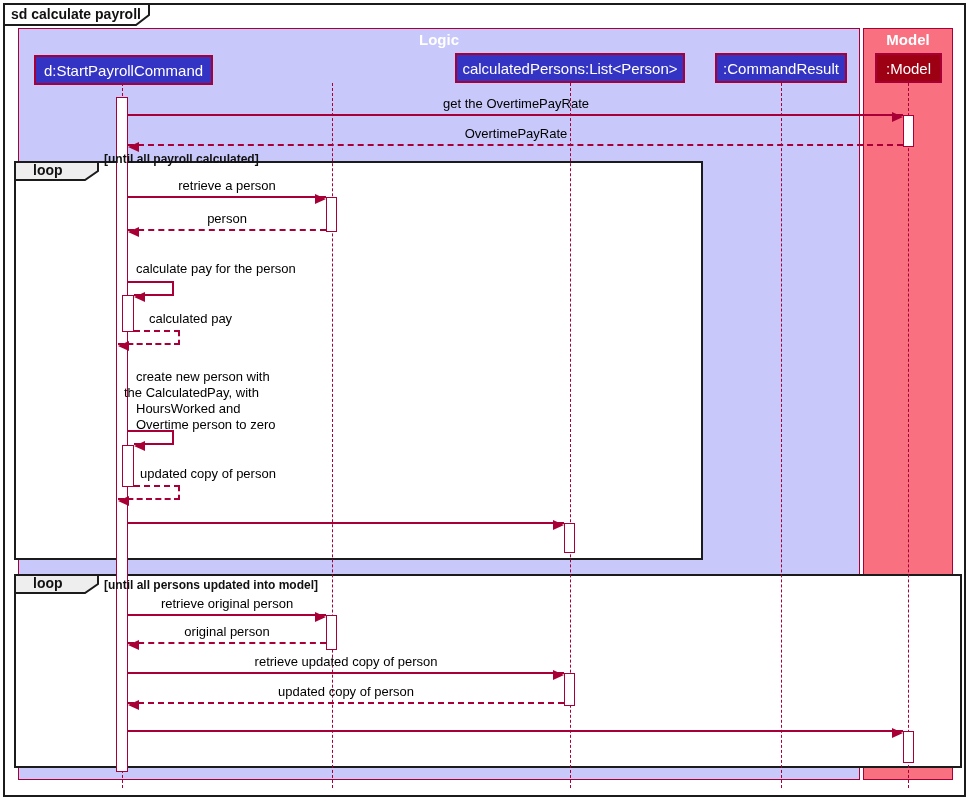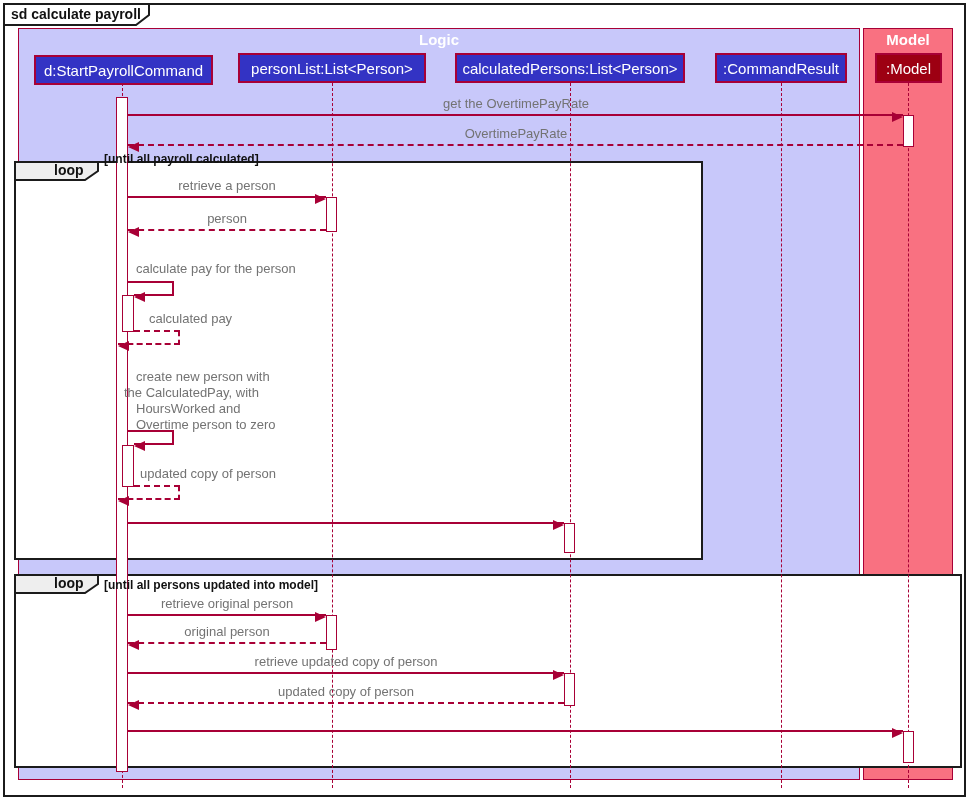--- a/index.html
+++ b/index.html
@@ -7,40 +7,40 @@
   body { font-family:"Liberation Sans", sans-serif; }
   #canvas { position:relative; width:971px; height:802px; background:#fff; overflow:hidden; }
   .abs { position:absolute; }
 
   .frame-outer { border:2px solid #1b1b1b; background:transparent; }
   .logic-bg { background:var(--logic_bg,#C8C8FA); border:1.5px solid var(--accent,#A80036); }
   .model-bg { background:var(--model_bg,#F97181); border:1.5px solid var(--accent,#A80036); }
   .frame-label { color:#fff; font-weight:bold; font-size:15px; transform:translateX(-50%); white-space:nowrap; }
 
   .loop-body { background:#fff; border:2.5px solid #1b1b1b; }
-  .kw { font-size:14px; font-weight:bold; color:#111; white-space:nowrap;margin-left:21px; }
+  .kw { font-size:14px; font-weight:bold; color:#111; white-space:nowrap; }
   .cond { font-size:12px; font-weight:bold; color:#111; white-space:nowrap; }
 
   .lifeline { width:0; border-left:1px dashed var(--accent,#A80036); }
   .act { background:#fff; border:1.5px solid var(--accent,#A80036); }
 
   .pbox { display:flex; align-items:center; justify-content:center; color:#fff;
           font-size:15px; border:2px solid var(--accent,#A80036); white-space:nowrap; }
   .pbox.logic { background:var(--logic_participant_bg,#3333C4); }
   .pbox.model { background:var(--model_participant_bg,#9D0012); }
 
   .msg { height:2px; border-top:2px solid var(--accent,#A80036); }
   .msg.dashed { border-top-style:dashed; }
   .vseg { width:2px; border-left:2px solid var(--accent,#A80036); }
   .vseg.dashed { border-left-style:dashed; }
   .ah { width:0; height:0; border-top:5px solid transparent; border-bottom:5px solid transparent; position:absolute; top:-4px; }
   .ah.left  { border-right:11px solid var(--accent,#A80036); left:0; }
   .ah.right { border-left:11px solid var(--accent,#A80036); right:0; }
 
-  .label { font-size:13px; color:#737373; white-space:nowrap; }
+  .label { font-size:13px; color:#000000; white-space:nowrap; }
   .label.centered { transform:translateX(-50%); }
   .title-text { font-size:14px; font-weight:bold; color:#111; white-space:nowrap; }
 </style>
 </head>
 <body>
 
 <div id="canvas">
 
   <div class="abs frame-outer" style="left:3px;top:3px;width:963px;height:794px;"></div>
 
@@ -127,23 +127,20 @@
   <div class="abs msg dashed" style="left:128px;top:702px;width:436px;">
       <div class="ah left"></div>
     </div>
   <div class="abs msg" style="left:128px;top:730px;width:775px;">
       <div class="ah right"></div>
     </div>
 
   <div class="abs pbox logic" style="left:34px;top:55px;width:179px;height:30px;">
     <span>d:StartPayrollCommand</span>
   </div>
-  <div class="abs pbox logic" style="left:238px;top:53px;width:188px;height:30px;">
-    <span>personList:List&lt;Person&gt;</span>
-  </div>
   <div class="abs pbox logic" style="left:715px;top:53px;width:132px;height:30px;">
     <span>:CommandResult</span>
   </div>
   <div class="abs pbox logic" style="left:455px;top:53px;width:230px;height:30px;">
     <span>calculatedPersons:List&lt;Person&gt;</span>
   </div>
   <div class="abs pbox model" style="left:875px;top:53px;width:67px;height:30px;">
     <span>:Model</span>
   </div>
 

